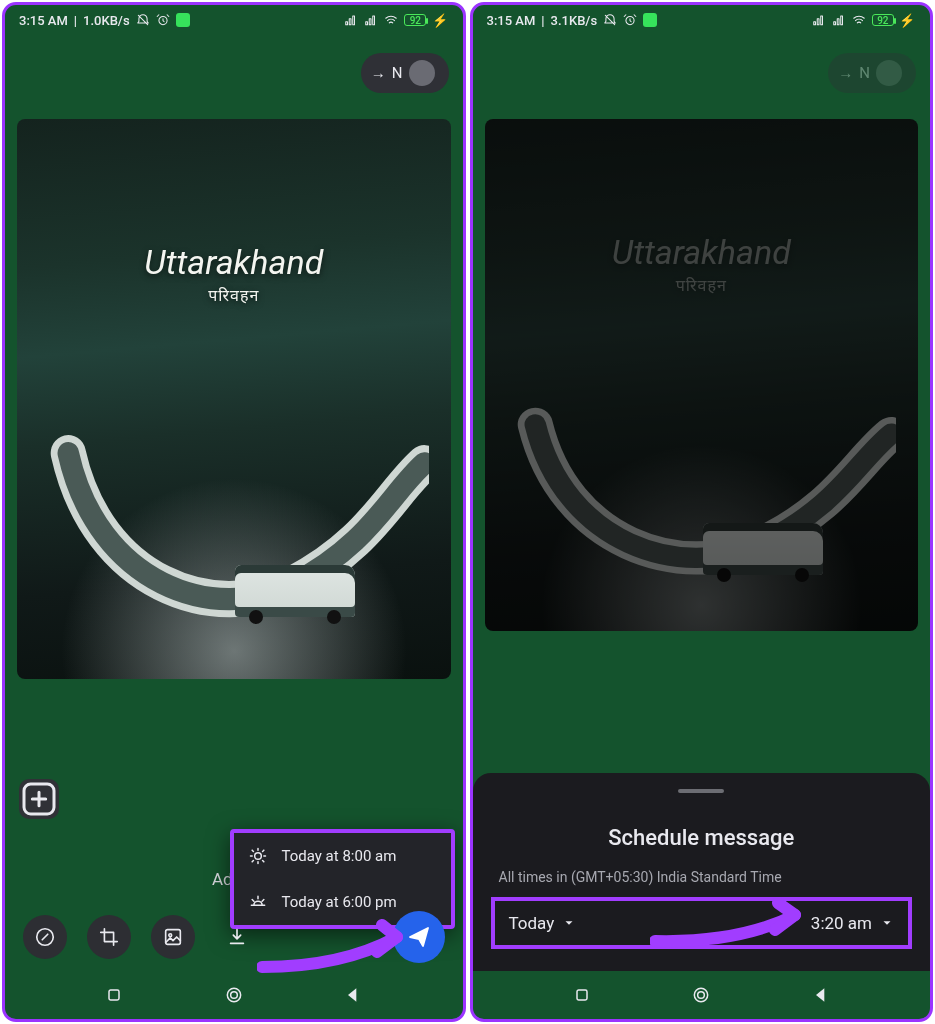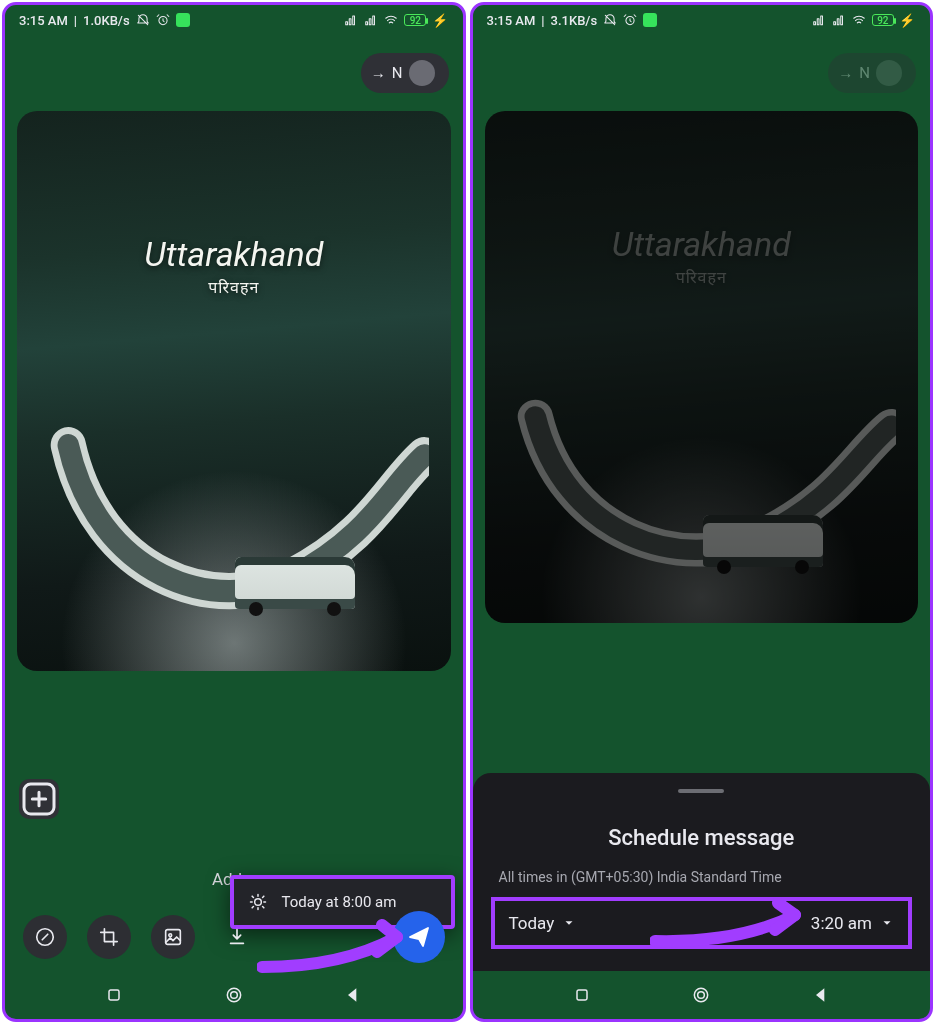--- a/index.html
+++ b/index.html
@@ -27,21 +27,21 @@
   .battery { border:1.5px solid #4ae85a; width:22px; height:12px; border-radius:3px; position:relative; display:inline-flex; align-items:center; justify-content:center; font-size:10px; color:#4ae85a;text-align:center; }
   .battery::after { content:""; position:absolute; right:-3px; top:3px; width:2px; height:6px; background:#4ae85a; border-radius:1px; }
 
   
   .recip-row { display:flex; justify-content:flex-end; padding:18px 14px 6px; }
   .recip-pill { background:#2f3036; border-radius:20px; height:40px; display:flex; align-items:center; gap:6px; padding:0 14px 0 10px; font-size:15px; }
   .recip-pill.dim { opacity:.35; }
   .recip-pill .avatar { width:26px; height:26px; border-radius:50%; background:#6a6b73; }
 
   
-  .photo-wrap { position:relative; margin:12px 12px; border-radius:20px; overflow:hidden; flex: 0 0 auto; }
+  .photo-wrap { position:relative; margin:20px 12px; border-radius:8px; overflow:hidden; flex: 0 0 auto; }
   .photo-wrap.h1 { height:560px; }
   .photo-wrap.h2 { height:512px; }
   .photo {
     position:absolute; inset:0;
     background:
       radial-gradient(circle at 50% 95%, rgba(205,215,215,.5) 0%, rgba(205,215,215,0) 30%),
       linear-gradient(175deg, #14231e 0%, #1b332b 25%, #22423a 40%, #1a2f29 55%, #101918 80%, #0a110f 100%);
   }
   .photo.dim { filter: brightness(.42) saturate(.7); }
   .road { position:absolute; left:5%; right:5%; bottom:8%; height:36%; }
@@ -174,20 +174,26 @@
     <span>Add a</span>
   </div>
 
   <div class="popup">
     <div class="item">
       <svg viewBox="0 0 24 24">
           <circle cx="12" cy="12" r="4"></circle>
           <path d="M12 3v2M12 19v2M3 12h2M19 12h2M5 5l1.5 1.5M17.5 17.5 19 19M5 19l1.5-1.5M17.5 6.5 19 5"></path>
         </svg>
       <span>Today at 8:00 am</span>
+    </div>
+    <div class="item">
+      <svg viewBox="0 0 24 24">
+          <path d="M4 16h16M7 16a5 5 0 0 1 10 0M12 5v3M5 9l2 2M19 9l-2 2"></path>
+        </svg>
+      <span>Today at 6:00 pm</span>
     </div>
   </div>
 
   <div class="action-row">
     <div class="round">
         <svg viewBox="0 0 24 24">
           <circle cx="12" cy="12" r="9"></circle>
           <path d="M9 15 15 9"></path>
         </svg>
       </div>

